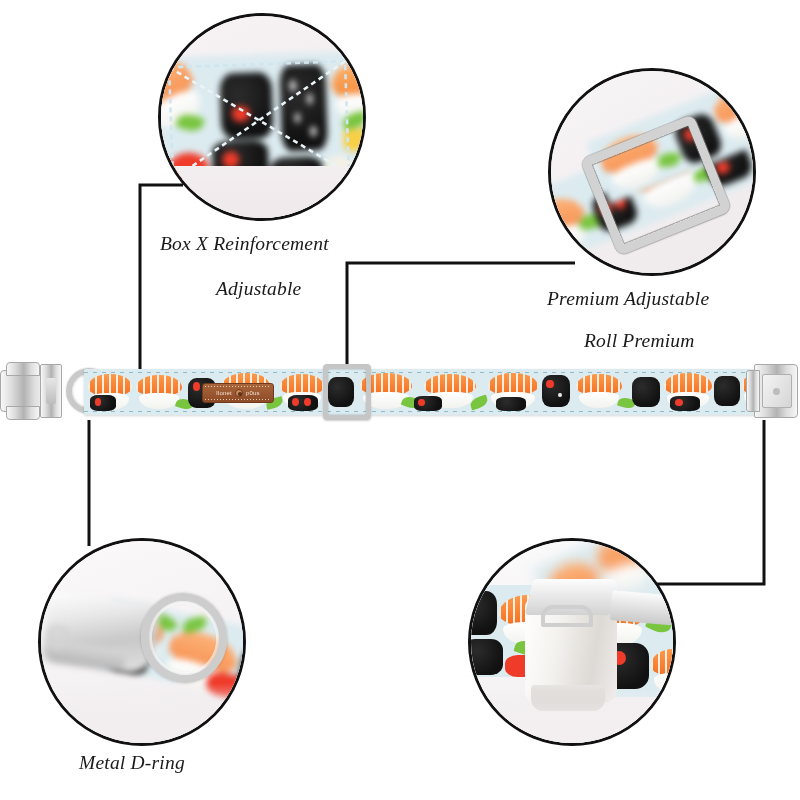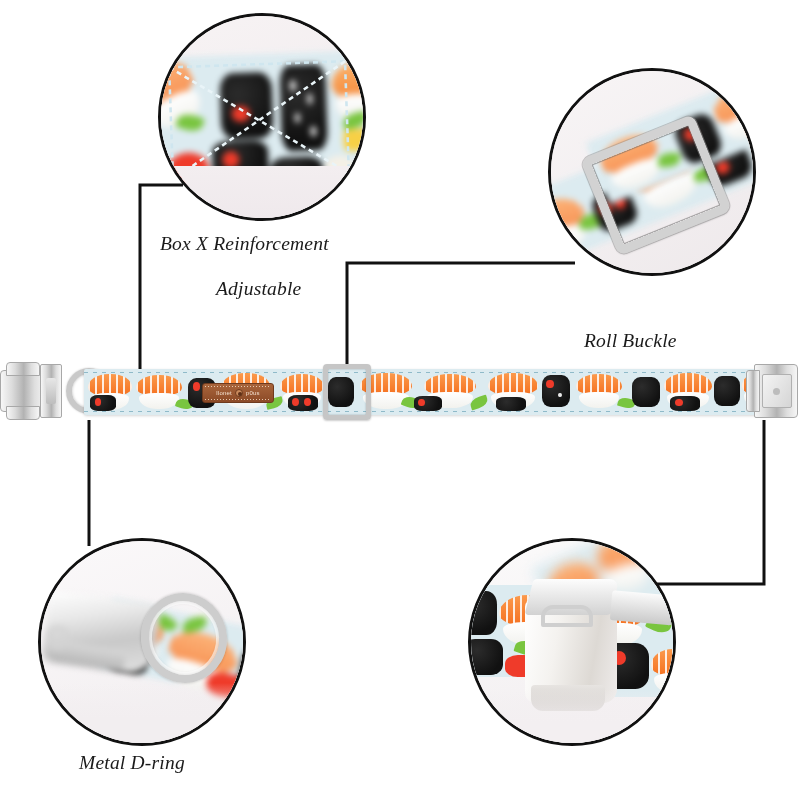--- a/index.html
+++ b/index.html
@@ -456,18 +456,19 @@
       <div class="metal-v" style="left:8px;top:2px;width:44px;height:54px;border-radius:2px 4px 4px 2px;"></div>
       <div class="metal-v" style="left:0px;top:8px;width:14px;height:42px;border-radius:3px 0 0 3px;"></div>
       <div style="position:absolute;left:16px;top:12px;width:30px;height:34px;border:1px solid #b0b0b0;border-radius:2px;background:linear-gradient(120deg,#f4f4f4,#d5d5d5);"></div>
       <div style="position:absolute;left:27px;top:26px;width:7px;height:7px;border-radius:50%;background:#bcbcbc;"></div>
     </div>
   </div>
 
   <div class="label" style="left:160px; top:233px;">Box X Reinforcement</div>
   <div class="label" style="left:216px; top:278px;">Adjustable</div>
 
-  <div class="label" style="left:584px; top:330px;">Roll Buckle</div>
+  <div class="label" style="left:547px; top:288px;">Premium Adjustable</div>
+  <div class="label" style="left:584px; top:330px;">Roll Premium</div>
 
   <div class="label" style="left:79px; top:752px;">Metal D-ring</div>
 
 
 </div>
 
 </body></html>

